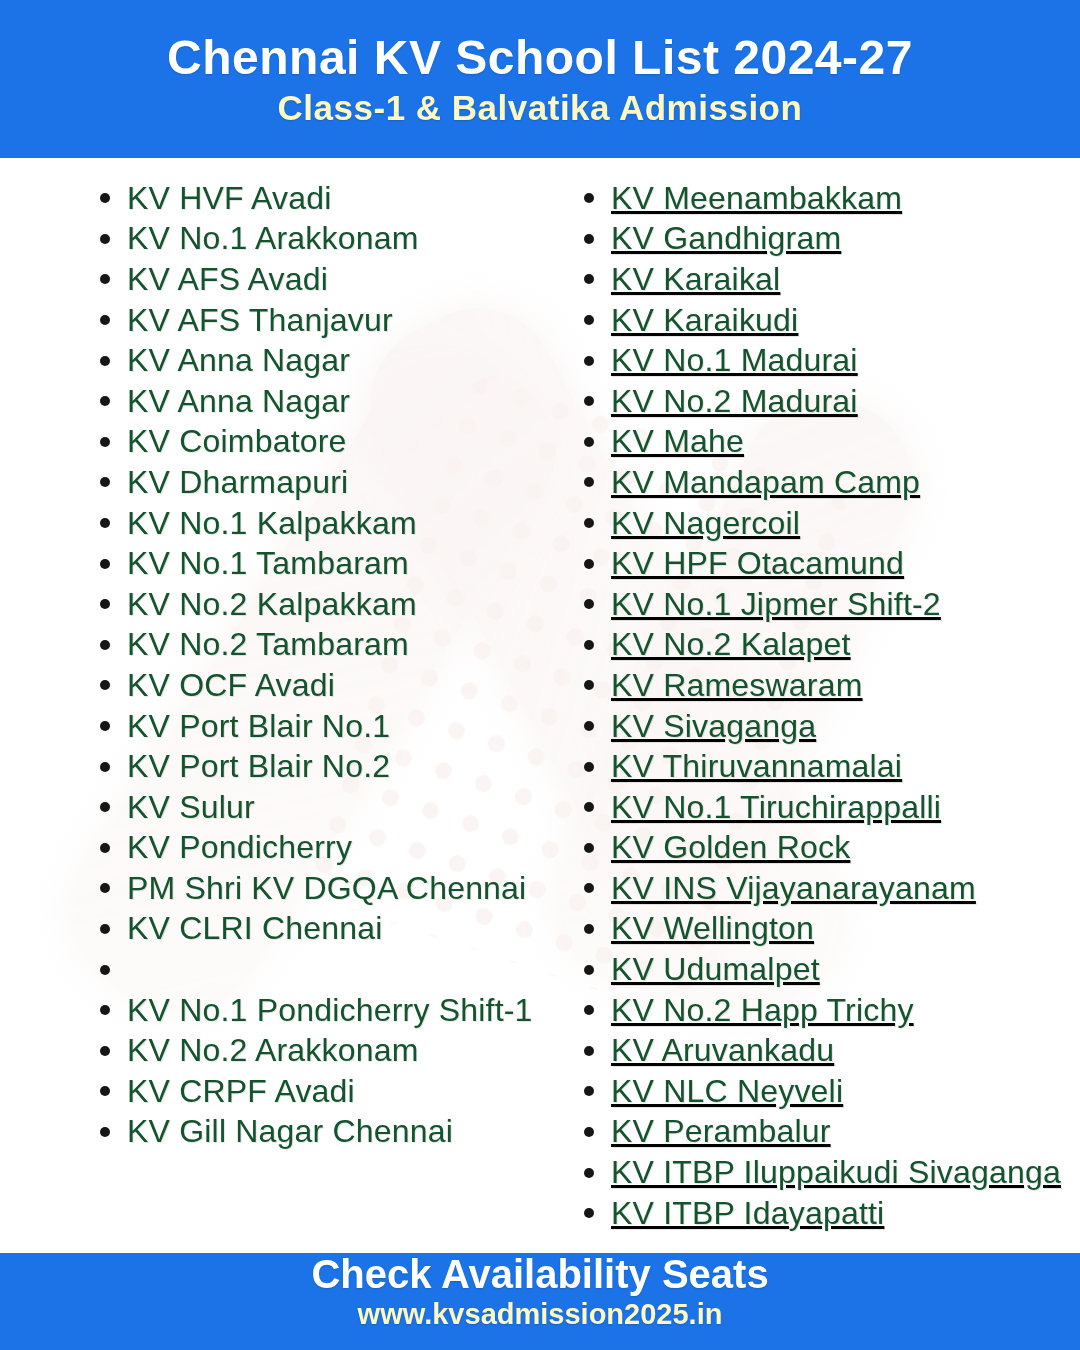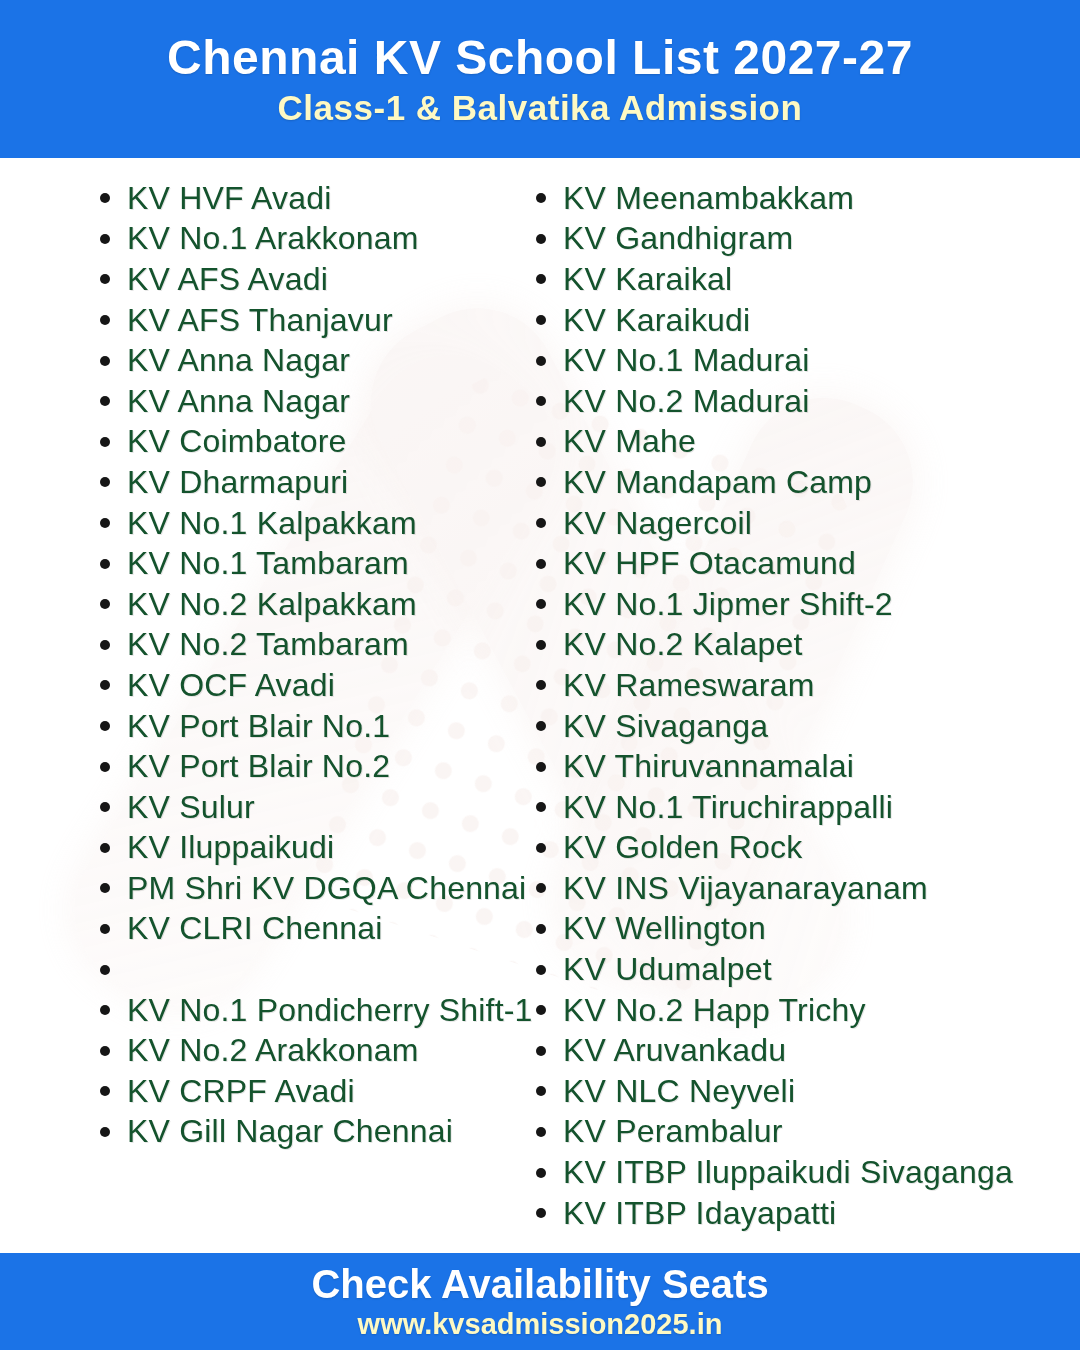--- a/index.html
+++ b/index.html
@@ -85,21 +85,21 @@
     top: 158px;
     bottom: 97px;
     z-index: 1;
   }
   ul.school-list {
     list-style: none;
     position: absolute;
     top: 20px;
   }
   ul.school-list.left  { left: 100px; }
-  ul.school-list.right { left: 536px; }
+  ul.school-list.right { left: 584px; text-decoration: underline; }
   ul.school-list li {
     height: 40.6px;
     display: flex;
     align-items: center;
   }
   .bullet {
     width: 10px;
     height: 10px;
     border-radius: 50%;
     background: #161616;
@@ -116,21 +116,20 @@
 
   
   .banner-bottom {
     position: absolute;
     left: 0; right: 0; bottom: 0;
     height: 97px;
     background: #1b73e7;
     display: flex;
     flex-direction: column;
     align-items: center;
-    justify-content: center;
     gap: 4px;
     z-index: 2;
   }
   .banner-bottom .cta {
     color: #ffffff;
     font-size: 40px;
     font-weight: bold;
     line-height: 1.05;
     text-shadow: 0 1px 2px rgba(0,0,0,0.15);
   }
@@ -148,21 +147,21 @@
 <div class="page">
 
   <div class="watermark">
     <div class="wm-band b1"></div>
     <div class="wm-band b2"></div>
     <div class="wm-band b3"></div>
     <div class="wm-dots"></div>
   </div>
 
   <header class="banner-top">
-    <div class="title">Chennai KV School List 2027-27</div>
+    <div class="title">Chennai KV School List 2024-27</div>
     <div class="subtitle">Class-1 &amp; Balvatika Admission</div>
   </header>
 
   <main class="list-area">
 
     <ul class="school-list left">
 
         <li>
           <span class="bullet"></span>
           <span class="school-name">KV HVF Avadi</span>
@@ -239,21 +238,21 @@
           <span class="school-name">KV Port Blair No.2</span>
         </li>
 
         <li>
           <span class="bullet"></span>
           <span class="school-name">KV Sulur</span>
         </li>
 
         <li>
           <span class="bullet"></span>
-          <span class="school-name">KV Iluppaikudi</span>
+          <span class="school-name">KV Pondicherry</span>
         </li>
 
         <li>
           <span class="bullet"></span>
           <span class="school-name">PM Shri KV DGQA Chennai</span>
         </li>
 
         <li>
           <span class="bullet"></span>
           <span class="school-name">KV CLRI Chennai</span>

